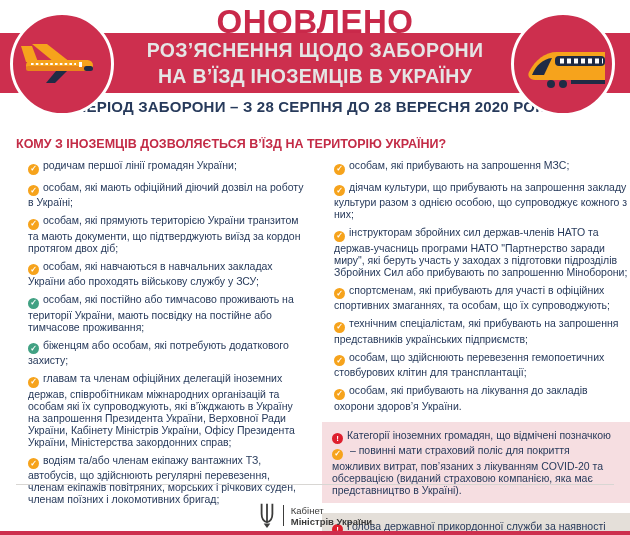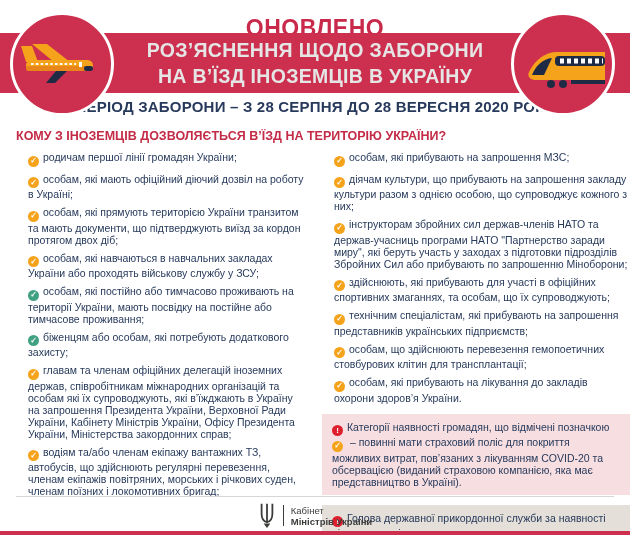--- a/index.html
+++ b/index.html
@@ -1,40 +1,40 @@
 <!DOCTYPE html>
 <html style="--crimson: #C9294A; --banner: #CD2F4E; --navy: #273A5B; --heading_red: #C32B46; --orange: #F6A31C; --green: #41A183; --alert_red: #DE1F2E; --pink_bg: #F6DEE1; --gray_bg: #E4DFD9;"><head>
 <meta charset="utf-8">
 <style>
   html,body { margin:0; padding:0; background:#fff; }
   .page { width:630px; height:535px; position:relative; overflow:hidden; background:#fff;
           font-family:"Liberation Sans", sans-serif; }
 
-  .updated { text-align:center; padding-top:3px; font-size:23px; font-weight:bold;
-             letter-spacing:0.5px; color:var(--crimson,#C9294A);margin-top:12px; }
+  .updated { text-align:center; padding-top:3px; font-size:33px; font-weight:bold;
+             letter-spacing:0.5px; color:var(--crimson,#C9294A); }
 
   .banner { position:absolute; top:33px; left:0; right:0; height:60px;
             background:var(--banner,#CD2F4E); display:flex; flex-direction:column;
             justify-content:center; align-items:center; }
   .banner .line { color:#e5e5e5; font-weight:bold; font-size:19.5px; line-height:26px;
                   letter-spacing:0.3px; white-space:nowrap; }
 
   .circle { position:absolute; width:104px; height:104px; border-radius:50%;
             background:var(--banner,#CD2F4E); border:3px solid #fff; top:12px;
             box-sizing:border-box; display:flex; align-items:center; justify-content:center;
             z-index:2; }
   .circle.left { left:10px; }
   .circle.right { left:511px; }
 
   .period { position:absolute; top:98px; left:0; right:0; text-align:center;
             font-size:15px; font-weight:bold; color:var(--navy,#273A5B); letter-spacing:0.2px; }
 
   .content { position:absolute; top:122px; left:0; right:0; padding-left:16px; }
   .heading { color:var(--heading_red,#C32B46); font-weight:bold; font-size:12.5px;
-             margin:7px 0 8px 0; }
+             margin:15px 0 8px 0; }
   .columns { display:flex; }
   .col-left { flex:0 0 290px; margin-right:16px; }
   .col-right { flex:1; min-width:0; }
 
   .item { margin:0 0 6px 12px; font-size:10.5px; line-height:12px; color:var(--navy,#273A5B); }
   .col-right .item { }
 
   .check { display:inline-flex; width:11px; height:11px; border-radius:50%;
            align-items:center; justify-content:center; color:#fff; font-size:8px;
            font-weight:bold; vertical-align:-2px; margin-right:4px; }
@@ -46,21 +46,21 @@
           padding:7px 12px 7px 10px; margin-top:10px; }
   .note.pink { background:var(--pink_bg,#F6DEE1); }
   .note.gray { background:var(--gray_bg,#E4DFD9); }
   .alert { display:inline-flex; width:11px; height:11px; border-radius:50%;
            background:var(--alert_red,#DE1F2E); color:#fff; align-items:center;
            justify-content:center; font-size:8px; font-weight:bold; vertical-align:-2px;
            margin-right:4px; }
   .alert::before { content:"!"; }
 
   .footer { position:absolute; left:16px; right:16px; bottom:6px;
-            border-top:1px solid #D8D6D3; padding-top:5px; display:flex;
+            border-top:1px solid #D8D6D3; padding-top:17px; display:flex;
             justify-content:center; align-items:center; gap:7px; color:#3C3C3B; }
   .footer .divider { width:1px; height:21px; background:#3C3C3B; }
   .footer .org { font-size:9.5px; line-height:11px; }
   .footer .org .bold { font-weight:bold; }
 
   .bottom-strip { position:absolute; bottom:0; left:0; right:0; height:4px;
                   background:var(--banner,#CD2F4E); z-index:3; }
 </style>
 </head>
 <body>
@@ -128,30 +128,30 @@
 
       <div class="col-right">
         <div>
 
             <p class="item"><span class="check orange"></span><span>особам, які прибувають на запрошення МЗС;</span></p>
 
             <p class="item"><span class="check orange"></span><span>діячам культури, що прибувають на запрошення закладу культури разом з однією особою, що супроводжує кожного з них;</span></p>
 
             <p class="item"><span class="check orange"></span><span>інструкторам збройних сил держав-членів НАТО та держав-учасниць програми НАТО "Партнерство заради миру", які беруть участь у заходах з підготовки підрозділів Збройних Сил або прибувають по запрошенню Міноборони;</span></p>
 
-            <p class="item"><span class="check orange"></span><span>здійснюють, які прибувають для участі в офіційних спортивних змаганнях, та особам, що їх супроводжують;</span></p>
+            <p class="item"><span class="check orange"></span><span>спортсменам, які прибувають для участі в офіційних спортивних змаганнях, та особам, що їх супроводжують;</span></p>
 
             <p class="item"><span class="check orange"></span><span>технічним спеціалістам, які прибувають на запрошення представників українських підприємств;</span></p>
 
             <p class="item"><span class="check orange"></span><span>особам, що здійснюють перевезення гемопоетичних стовбурових клітин для трансплантації;</span></p>
 
             <p class="item"><span class="check orange"></span><span>особам, які прибувають на лікування до закладів охорони здоров’я України.</span></p>
           </div>
 
-        <div class="note pink"><span class="alert"></span><span>Категорії наявності громадян, що відмічені позначкою</span> <span class="check orange"></span> <span>– повинні мати страховий поліс для покриття можливих витрат, пов’язаних з лікуванням COVID-20 та обсервацією (виданий страховою компанією, яка має представництво в Україні).</span></div>
+        <div class="note pink"><span class="alert"></span><span>Категорії іноземних громадян, що відмічені позначкою</span> <span class="check orange"></span> <span>– повинні мати страховий поліс для покриття можливих витрат, пов’язаних з лікуванням COVID-20 та обсервацією (виданий страховою компанією, яка має представництво в Україні).</span></div>
 
         <div class="note gray"><span class="alert"></span><span>Голова державної прикордонної служби за наявності підстав гуманітарного характеру може дозволити перетнути державний кордон іншим категоріям іноземців та особам без громадянства.</span></div>
       </div>
 
     </div>
   </div>
 
   <div class="footer">
     <svg width="18" height="27" viewBox="0 0 20 30">
       <path d="M4 2 v11 c0 5 2.5 8.5 6 9.5 c3.5 -1 6 -4.5 6 -9.5 V2" fill="none" stroke="#3C3C3B" stroke-width="2"></path>

